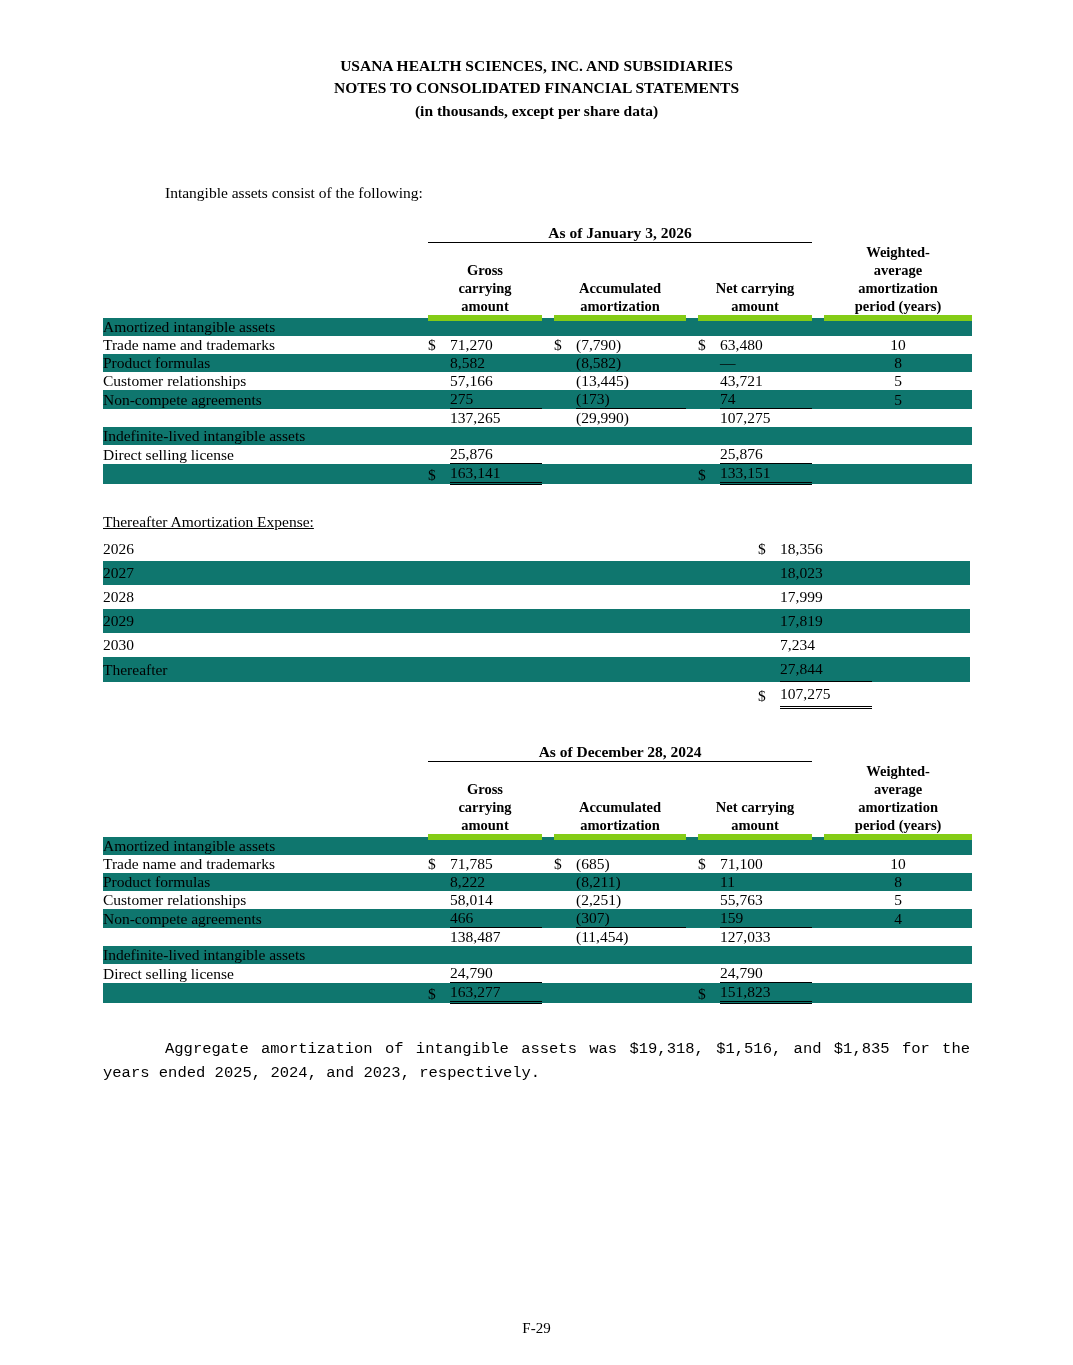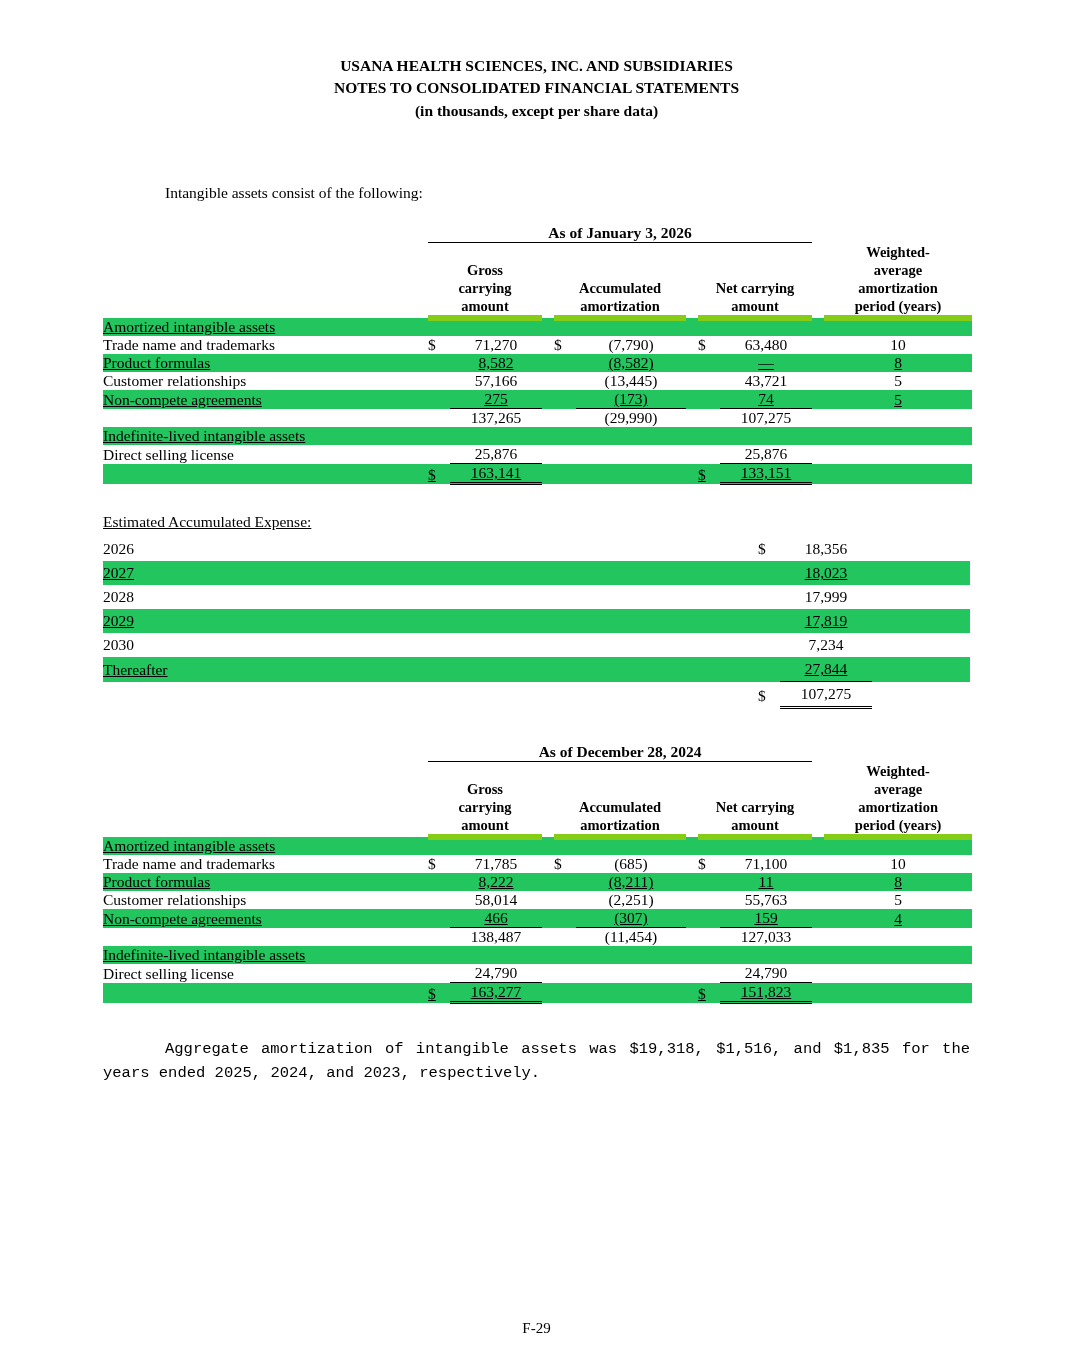--- a/index.html
+++ b/index.html
@@ -38,34 +38,34 @@
     border-collapse: collapse;
     width: 867px;
     margin-top: 22px;
     font-size: 15.5px;
     table-layout: fixed;
   }
   table.fin td, table.fin th {
     padding: 0;
     vertical-align: bottom;
   }
-  .shaded { background: #22c55e; text-decoration: underline; }
+  .shaded { background: #0f766e; }
   .lbl {
     text-align: left;
     padding: 3px 0 3px 2px;
     white-space: nowrap;
   }
   .indent { padding-left: 24px; }
   .cur {
     text-align: left;
     width: 22px;
     padding: 3px 0 3px 4px;
   }
   .num {
-    text-align: center;
+    text-align: left;
     padding: 3px 6px 3px 0;
     white-space: nowrap;
   }
   .gap { width: 12px; }
   .yrs {
     text-align: center;
     padding: 3px 0;
     white-space: nowrap;
   }
   .period-head {
@@ -280,21 +280,21 @@
       <td class="num"></td>
       <td class="gap"></td>
       <td class="cur">$</td>
       <td class="num dbl-bottom">133,151</td>
       <td class="gap"></td>
       <td class="yrs"></td>
     </tr>
   </tbody>
     </table>
 
-  <div class="sec-title">Estimated Accumulated Expense:</div>
+  <div class="sec-title">Thereafter Amortization Expense:</div>
 
   <table class="amort">
     <colgroup>
       <col style="width:633px">
       <col style="width:22px">
       <col style="width:22px">
       <col style="width:92px">
       <col style="width:12px">
       <col style="width:86px">
     </colgroup>

